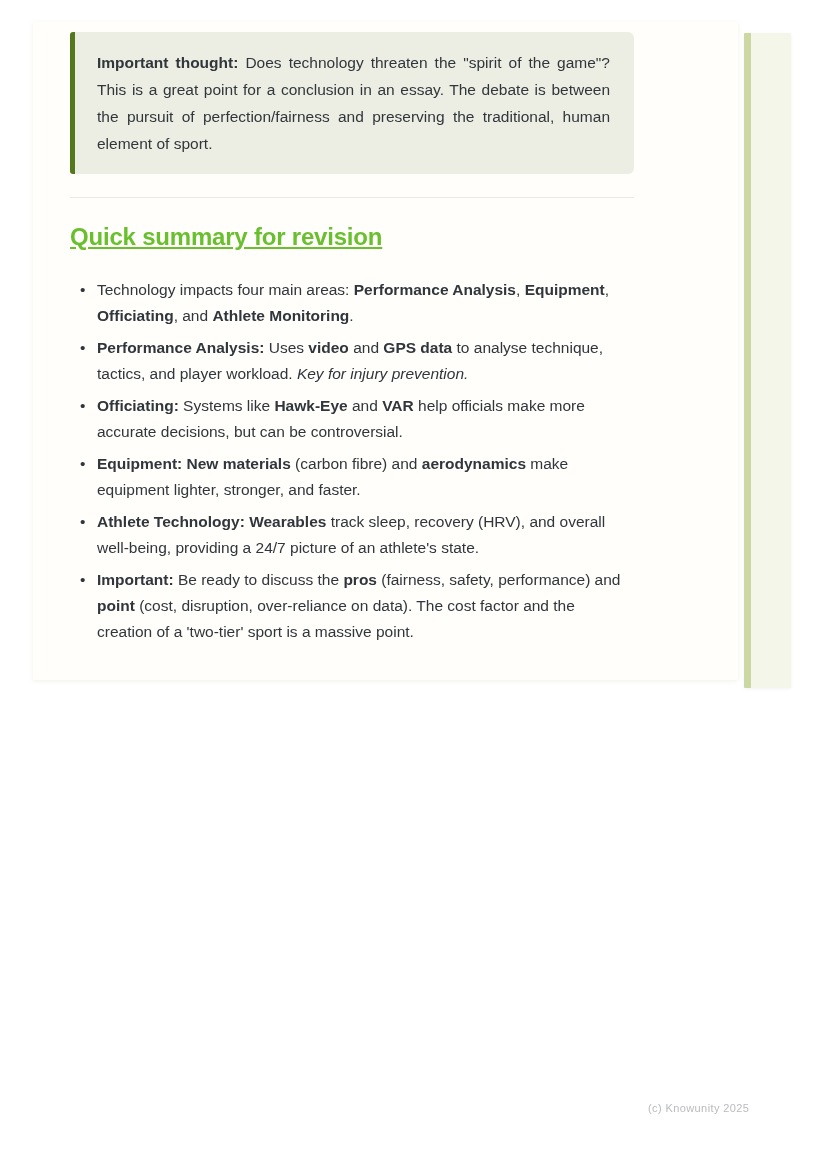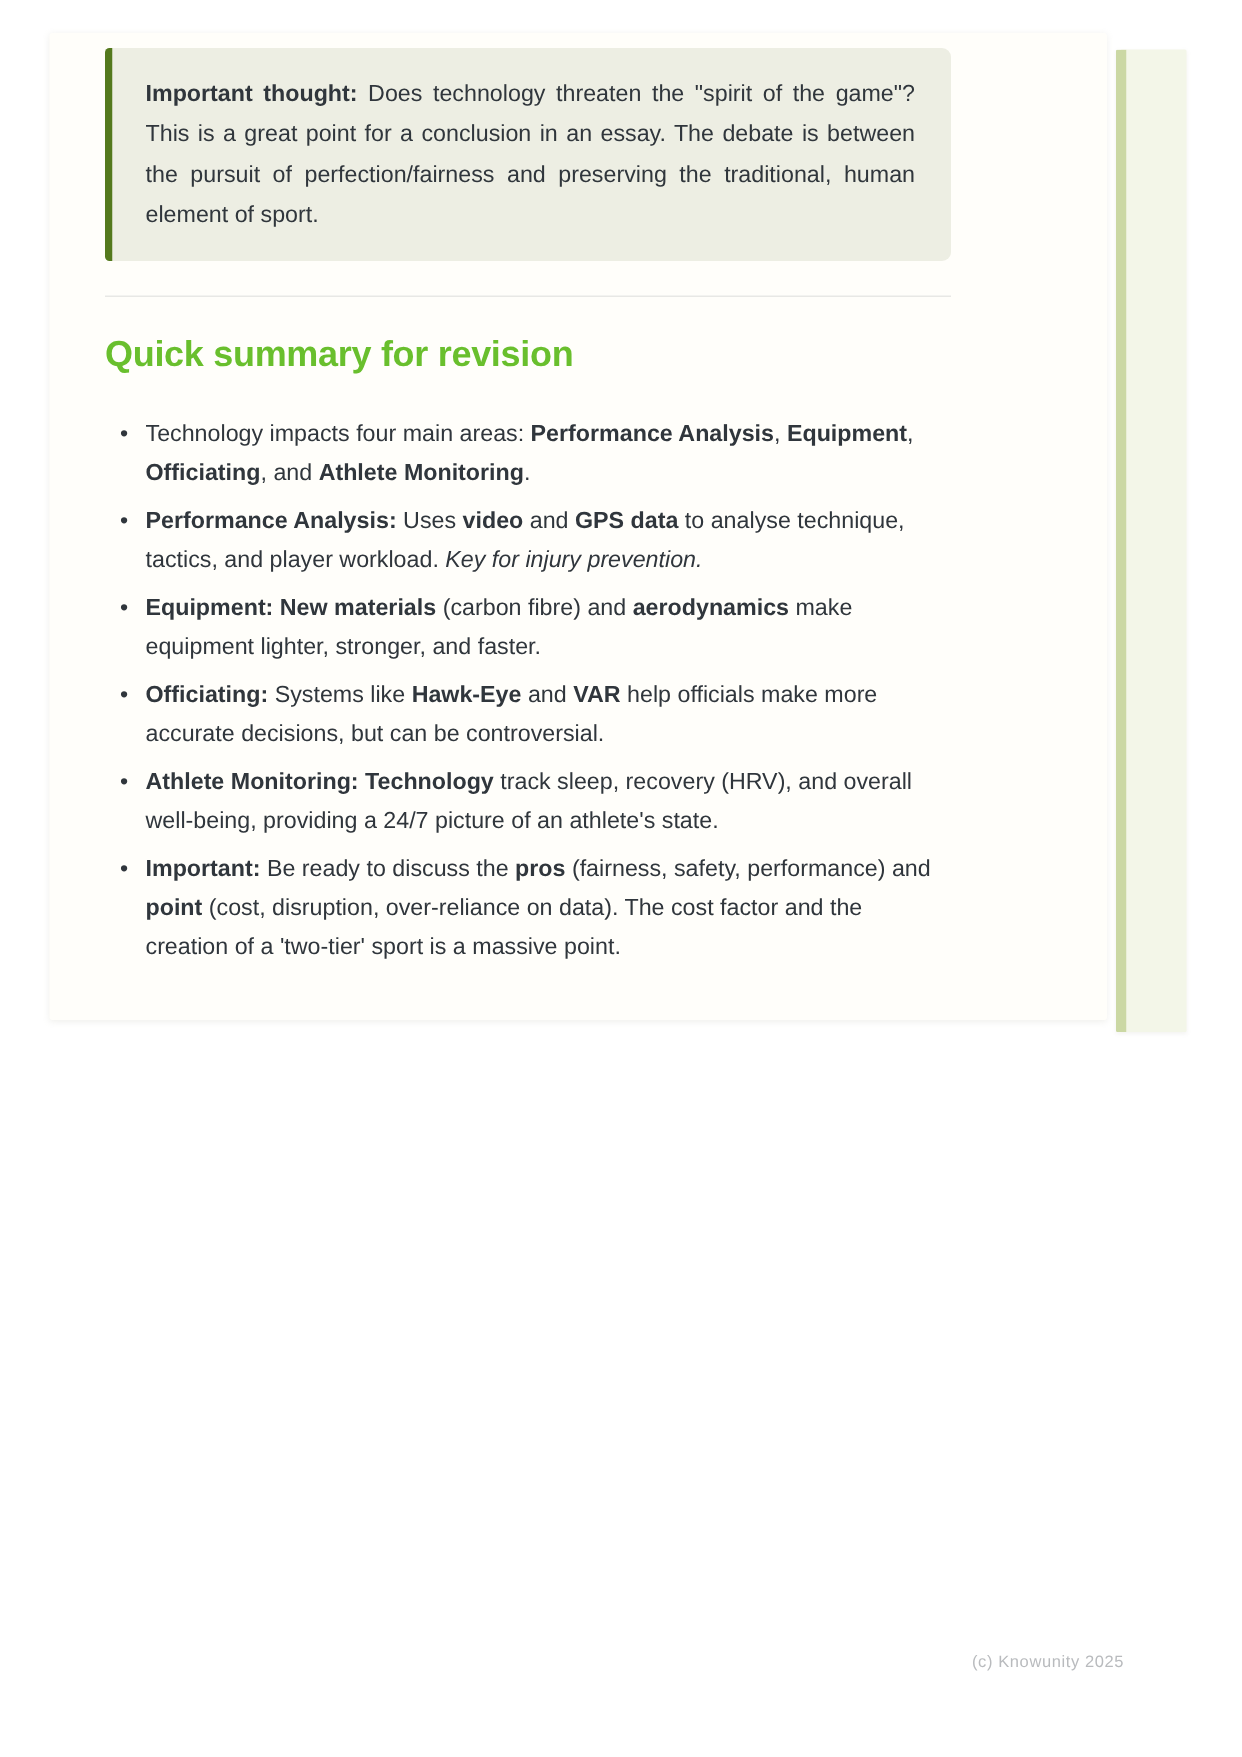--- a/index.html
+++ b/index.html
@@ -42,20 +42,21 @@
   }
   .divider{
     border:none;border-top:1px solid var(--divider);
     margin:23px 0 0 0;
   }
   .heading{
     margin:26px 0 0 0;
     font-size:24px;line-height:26px;font-weight:bold;
     letter-spacing:-0.2px;
     color:var(--accent-green);
+    text-decoration:underline;
   }
   .summary{
     margin:27px 0 0 0;padding:0;list-style:none;
   }
   .summary li{
     position:relative;padding-left:27px;margin:0 0 6px 0;
     font-size:15.5px;line-height:26px;color:var(--body-text);
   }
   .summary li::before{
     content:"\2022";
@@ -91,23 +92,23 @@
         <p><strong>Important thought:</strong><span> Does technology threaten the "spirit of the game"? This is a great point for a conclusion in an essay. The debate is between the pursuit of perfection/fairness and preserving the traditional, human element of sport.</span></p>
       </div>
 
       <hr class="divider">
 
       <h2 class="heading">Quick summary for revision</h2>
 
       <ul class="summary">
           <li><span>Technology impacts four main areas: </span><strong>Performance Analysis</strong><span>, </span><strong>Equipment</strong><span>, </span><strong>Officiating</strong><span>, and </span><strong>Athlete Monitoring</strong><span>.</span></li>
           <li><strong>Performance Analysis:</strong><span> Uses </span><strong>video</strong><span> and </span><strong>GPS data</strong><span> to analyse technique, tactics, and player workload. </span><em>Key for injury prevention.</em></li>
+          <li><strong>Officiating:</strong><span> Systems like </span><strong>Hawk-Eye</strong><span> and </span><strong>VAR</strong><span> help officials make more accurate decisions, but can be controversial.</span></li>
           <li><strong>Equipment: New materials</strong><span> (carbon fibre) and </span><strong>aerodynamics</strong><span> make equipment lighter, stronger, and faster.</span></li>
-          <li><strong>Officiating:</strong><span> Systems like </span><strong>Hawk-Eye</strong><span> and </span><strong>VAR</strong><span> help officials make more accurate decisions, but can be controversial.</span></li>
-          <li><strong>Athlete Monitoring: Technology</strong><span> track sleep, recovery (HRV), and overall well-being, providing a 24/7 picture of an athlete's state.</span></li>
+          <li><strong>Athlete Technology: Wearables</strong><span> track sleep, recovery (HRV), and overall well-being, providing a 24/7 picture of an athlete's state.</span></li>
           <li><strong>Important:</strong><span> Be ready to discuss the </span><strong>pros</strong><span> (fairness, safety, performance) and </span><strong>point</strong><span> (cost, disruption, over-reliance on data). The cost factor and the creation of a 'two-tier' sport is a massive point.</span></li>
         </ul>
 
     </div>
   </div>
 
   <div class="next-page"></div>
 
   <div class="footer">(c) Knowunity 2025</div>
 

